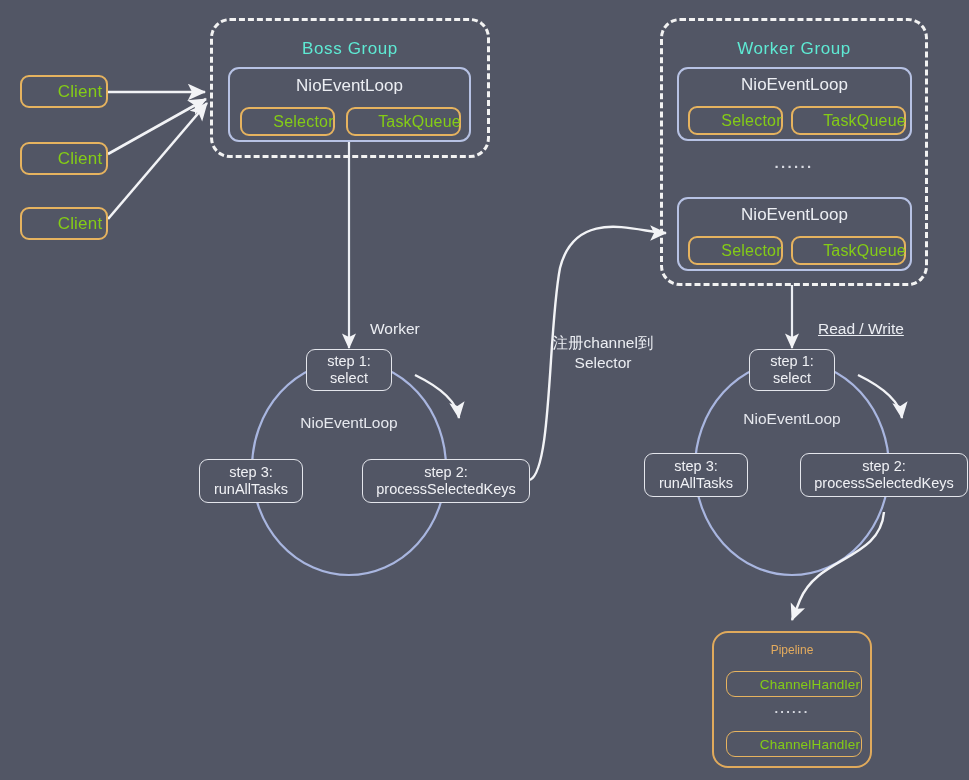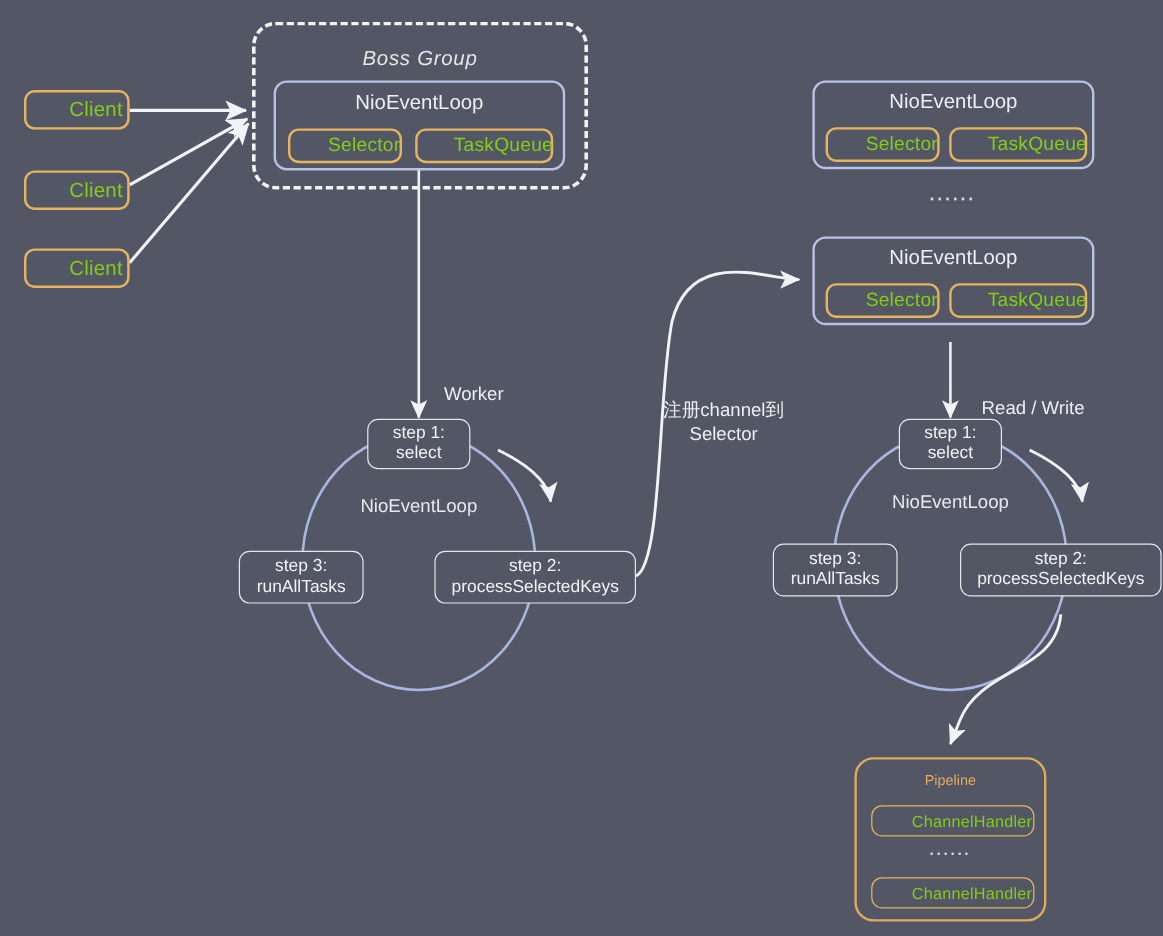--- a/index.html
+++ b/index.html
@@ -42,24 +42,23 @@
     position: absolute;
     box-sizing: border-box;
     border: 3px dashed #f2f2f2;
     border-radius: 20px;
     background: transparent;
   }
   .group-title {
     position: absolute;
     width: 100%;
     text-align: center;
-    color: #e5e5e5;
+    color: #5eead4;
     font-size: 17px;
     letter-spacing: .6px;
-    font-style: italic;
   }
   .loop-box {
     position: absolute;
     box-sizing: border-box;
     border: 2px solid #b7c2e4;
     border-radius: 11px;
     background: transparent;
   }
   .loop-title {
     position: absolute;
@@ -172,20 +171,23 @@
   <div class="loop-box" style="left:228px; top:67px; width:243px; height:75px;">
     <div class="loop-title" style="top:7px;">NioEventLoop</div>
     <div class="amber-box" style="left:10px; top:38px; width:95px; height:29px; font-size:16px;">
       <span>Selector</span>
     </div>
     <div class="amber-box" style="left:116px; top:38px; width:115px; height:29px; font-size:16px;">
       <span>TaskQueue</span>
     </div>
   </div>
 
+  <div class="dashed-group" style="left:660px; top:18px; width:268px; height:268px;">
+    <div class="group-title" style="top:18px;">Worker Group</div>
+  </div>
 
   <div class="loop-box" style="left:677px; top:67px; width:235px; height:74px;">
     <div class="loop-title" style="top:6px;">NioEventLoop</div>
     <div class="amber-box" style="left:9px; top:37px; width:95px; height:29px; font-size:16px;">
       <span>Selector</span>
     </div>
     <div class="amber-box" style="left:112px; top:37px; width:115px; height:29px; font-size:16px;">
       <span>TaskQueue</span>
     </div>
   </div>
@@ -215,21 +217,21 @@
   <div class="step-box" style="left:199px; top:459px; width:104px; height:44px;">
     <span>step 3:</span>
     <span>runAllTasks</span>
   </div>
 
   <div class="edge-label center2" style="left:540px; top:333px; width:126px;">
     <div>注册channel到</div>
     <div>Selector</div>
   </div>
 
-  <div class="edge-label" style="left:818px; top:332px;">Read / Write</div>
+  <div class="edge-label" style="left:818px; top:320px;text-decoration:underline;">Read / Write</div>
   <div class="cycle-label" style="left:692px; top:410px; width:200px;">NioEventLoop</div>
 
   <div class="step-box" style="left:749px; top:349px; width:86px; height:42px;">
     <span>step 1:</span>
     <span>select</span>
   </div>
   <div class="step-box" style="left:800px; top:453px; width:168px; height:44px;">
     <span>step 2:</span>
     <span>processSelectedKeys</span>
   </div>

